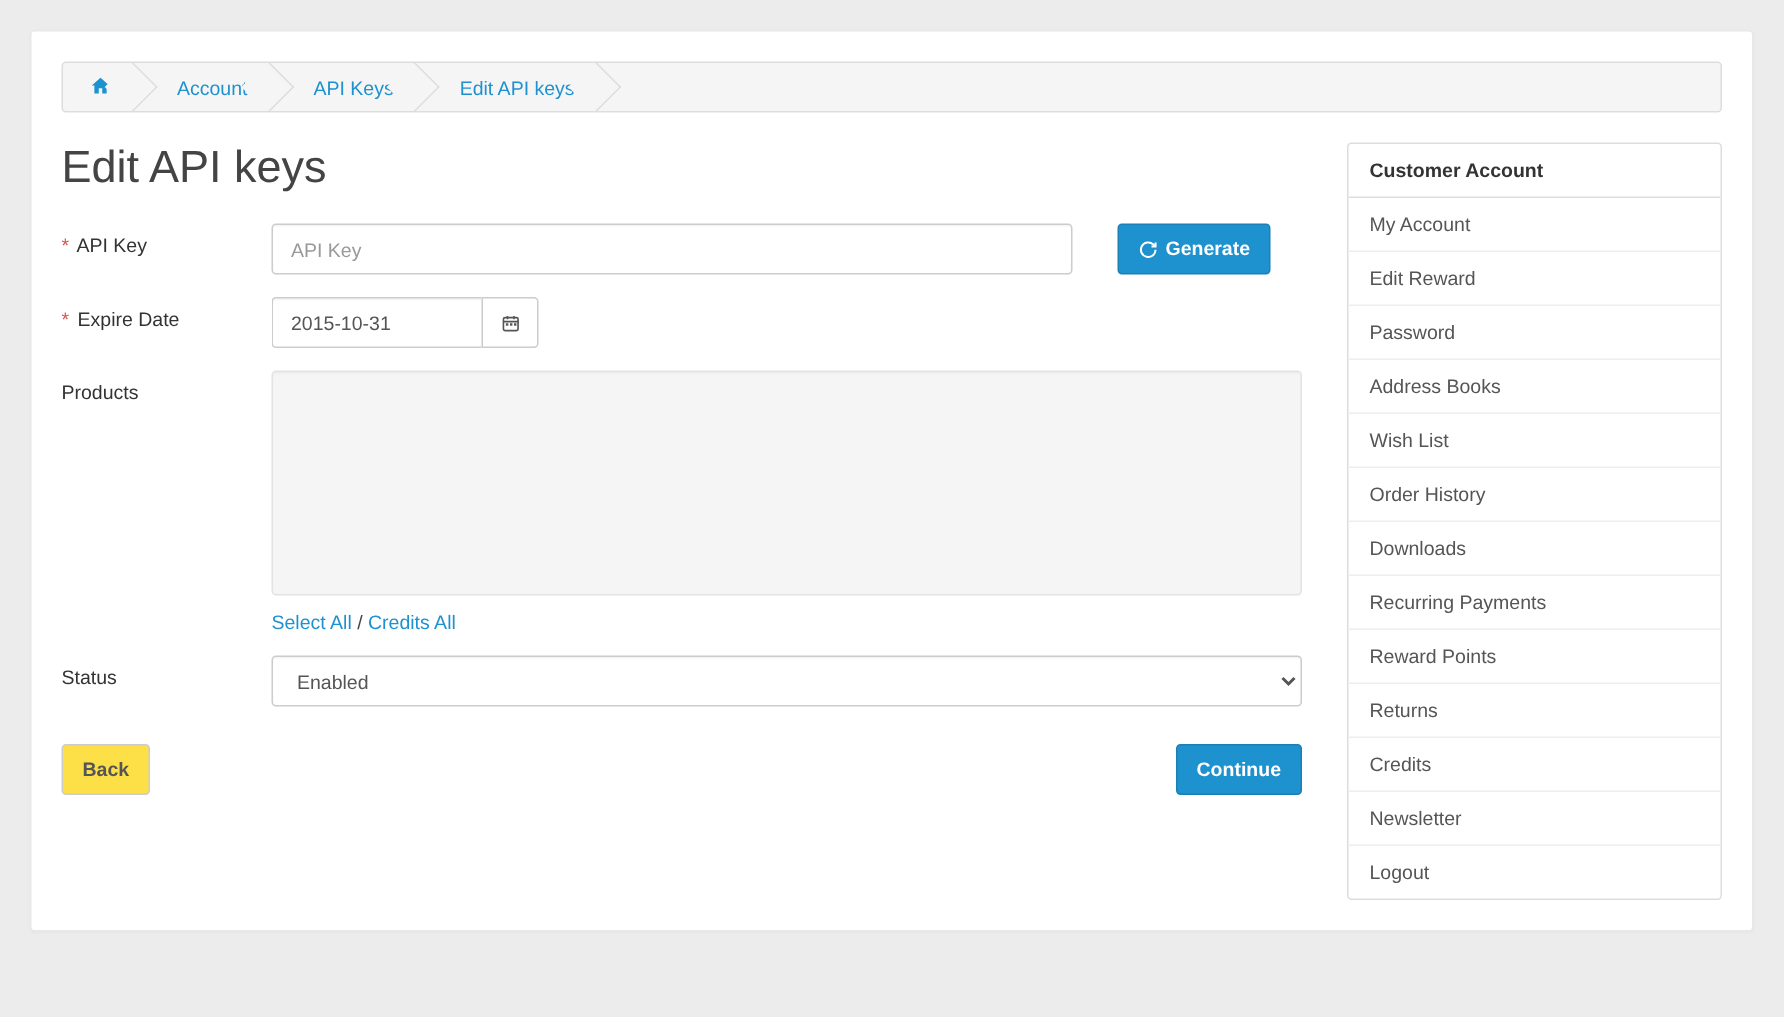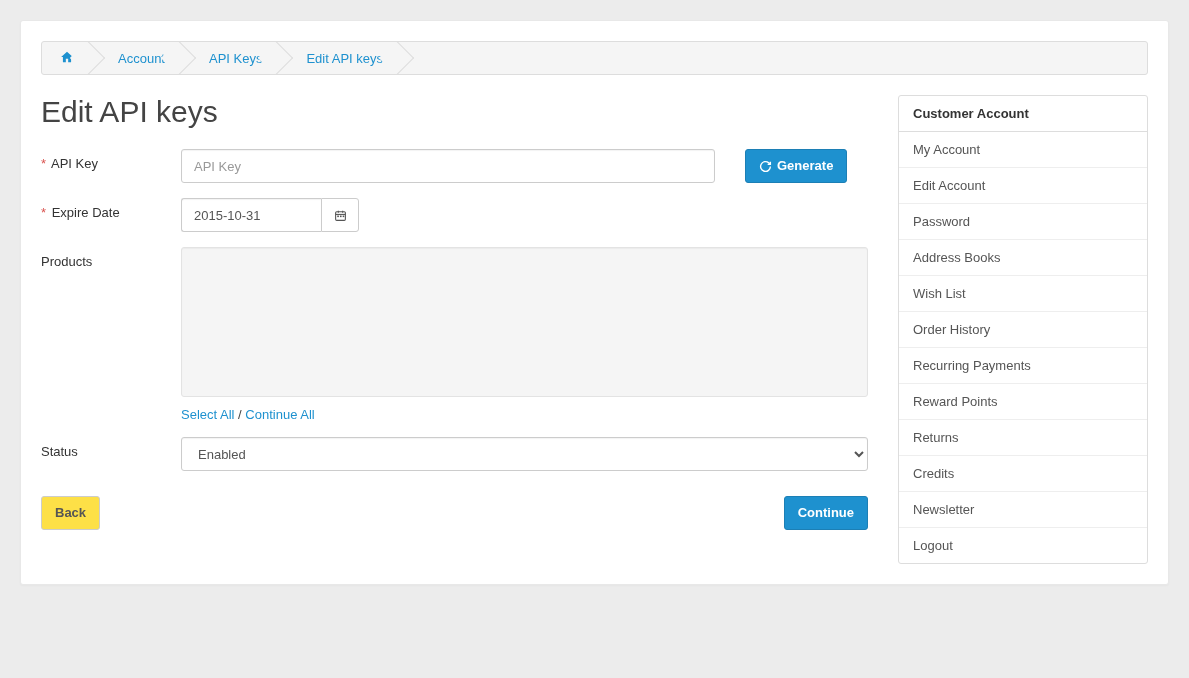--- a/index.html
+++ b/index.html
@@ -265,21 +265,21 @@
         </div>
       </div>
 
       <div class="form-group">
         <label>Products</label>
         <div class="form-control-wrap" style="flex-direction: column; gap:0;">
           <div class="well"></div>
           <div class="select-links">
             <a href="#">Select All</a>
             <span> / </span>
-            <a href="#">Continue All</a>
+            <a href="#">Credits All</a>
           </div>
         </div>
       </div>
 
       <div class="form-group">
         <label>Status</label>
         <div class="form-control-wrap">
           <select>
             <option>Enabled</option>
             <option>Disabled</option>
@@ -295,33 +295,36 @@
     </div>
 
     <div class="col-side">
       <div class="panel">
         <div class="panel-heading">Customer Account</div>
         <ul class="list-group">
           <li>
               <a href="#">My Account</a>
             </li>
           <li>
-              <a href="#">Edit Account</a>
+              <a href="#">Edit Reward</a>
             </li>
           <li>
               <a href="#">Password</a>
             </li>
           <li>
               <a href="#">Address Books</a>
             </li>
           <li>
               <a href="#">Wish List</a>
             </li>
           <li>
               <a href="#">Order History</a>
+            </li>
+          <li>
+              <a href="#">Downloads</a>
             </li>
           <li>
               <a href="#">Recurring Payments</a>
             </li>
           <li>
               <a href="#">Reward Points</a>
             </li>
           <li>
               <a href="#">Returns</a>
             </li>

